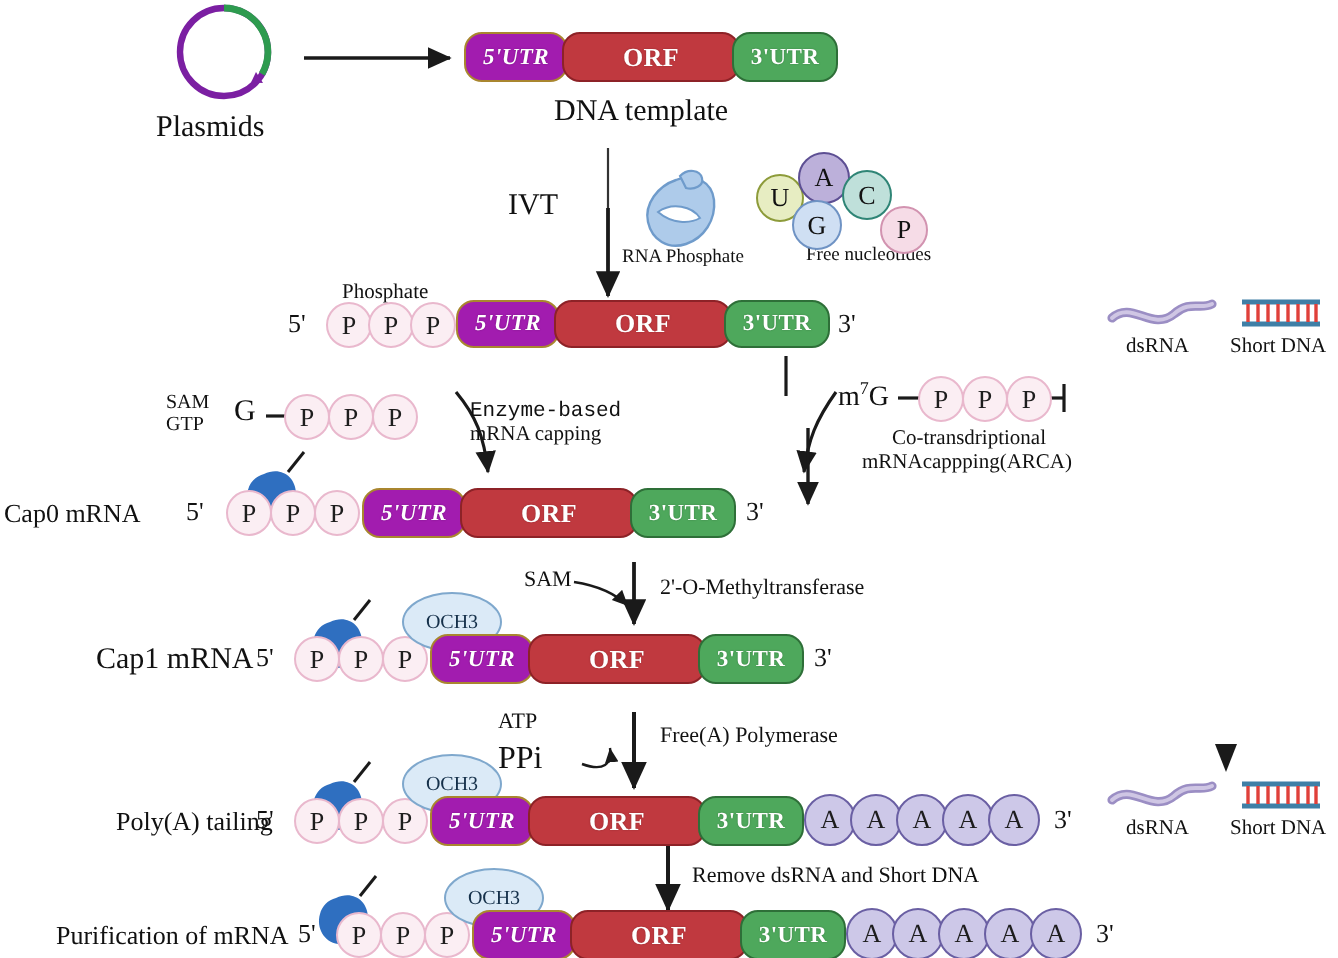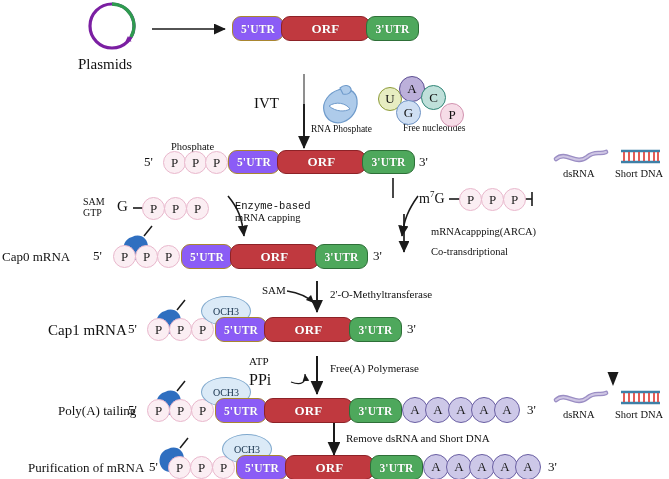--- a/index.html
+++ b/index.html
@@ -20,21 +20,21 @@
     position:absolute;
     box-sizing:border-box;
     display:flex;align-items:center;justify-content:center;
     font-family:"Liberation Serif",serif;
     color:#ffffff;
     font-weight:bold;
     letter-spacing:.2px;
     border-radius:7px;
     text-shadow:0 0 1px rgba(0,0,0,.25);
   }
-  .seg.utr5{background:#8b5cf6;border:1.6px solid #a9862f;border-radius:9px 9px 9px 9px;}
+  .seg.utr5{background:#a21caf;border:1.6px solid #a9862f;border-radius:9px 9px 9px 9px;font-style:italic;}
   .seg.orf{background:#c0393f;border:1.6px solid #8d2227;border-radius:9px;}
   .seg.utr3{background:#4ea85c;border:1.6px solid #2e6f38;border-radius:9px;}
 
   
   .circ{
     position:absolute;
     box-sizing:border-box;
     border-radius:50%;
     display:flex;align-items:center;justify-content:center;
     font-family:"Liberation Serif",serif;
@@ -184,20 +184,21 @@
       <path d="M168 449 C176 445 184 450 184 459 C184 467 177 473 169 472 C162 471 158 464 160 457 C161 453 164 450 168 449 Z" fill="#2f6fc0"></path>
       <line x1="180" y1="448" x2="188" y2="438" stroke="#1a1a1a" stroke-width="1.5"></line>
     </g>
   </svg>
 
   <div class="abs lbl" style="left:78px;top:56px;font-size:15px;">Plasmids</div>
 
   <div class="seg utr5 abs" style="left:232px;top:16px;width:52px;height:25px;font-size:11.5px;">5'UTR</div>
   <div class="seg orf abs" style="left:281px;top:16px;width:89px;height:25px;font-size:13px;">ORF</div>
   <div class="seg utr3 abs" style="left:366px;top:16px;width:53px;height:25px;font-size:11.5px;">3'UTR</div>
+  <div class="abs lbl" style="left:277px;top:48px;font-size:15px;">DNA template</div>
 
   <div class="abs lbl" style="left:254px;top:95px;font-size:15px;">IVT</div>
   <div class="abs lbl" style="left:311px;top:124px;font-size:9.5px;">RNA Phosphate</div>
   <div class="abs lbl" style="left:403px;top:123px;font-size:9.5px;">Free nucleotides</div>
 
   <div class="circ abs" style="left:378px;top:87px;width:24px;height:24px;font-size:13px;background:#e7edc2;border:1.5px solid #8d9b3a;">U</div>
   <div class="circ abs" style="left:399px;top:76px;width:26px;height:26px;font-size:13px;background:#bcb0da;border:1.5px solid #5d4f93;">A</div>
   <div class="circ abs" style="left:421px;top:85px;width:25px;height:25px;font-size:13px;background:#bfe0da;border:1.5px solid #2f8576;">C</div>
   <div class="circ abs" style="left:396px;top:100px;width:25px;height:25px;font-size:13px;background:#cfdff3;border:1.5px solid #6f93c4;">G</div>
   <div class="circ abs" style="left:440px;top:103px;width:24px;height:24px;font-size:13px;background:#f6dce7;border:1.5px solid #d293b0;">P</div>
@@ -223,21 +224,21 @@
   <div class="circ p abs" style="left:186px;top:197px;width:23px;height:23px;font-size:13px;">P</div>
   <div class="abs lbl" style="left:235px;top:200px;font-size:10.5px;font-family:Liberation Mono, monospace;">Enzyme-based</div>
   <div class="abs lbl" style="left:235px;top:212px;font-size:10.5px;">mRNA capping</div>
 
   <div class="abs lbl" style="left:419px;top:189px;font-size:14px;">
     <span>m</span><sup style="font-size:9px;">7</sup><span>G</span>
   </div>
   <div class="circ p abs" style="left:459px;top:188px;width:23px;height:23px;font-size:13px;">P</div>
   <div class="circ p abs" style="left:481px;top:188px;width:23px;height:23px;font-size:13px;">P</div>
   <div class="circ p abs" style="left:503px;top:188px;width:23px;height:23px;font-size:13px;">P</div>
-  <div class="abs lbl" style="left:431px;top:214px;font-size:10.5px;margin-top:32px;">Co-transdriptional</div>
+  <div class="abs lbl" style="left:446px;top:214px;font-size:10.5px;">Co-transdriptional</div>
   <div class="abs lbl" style="left:431px;top:226px;font-size:10.5px;text-align:center;">mRNAcappping(ARCA)</div>
 
   <div class="abs lbl" style="left:2px;top:249px;font-size:13px;">Cap0 mRNA</div>
   <div class="abs prime" style="left:93px;top:248px;font-size:13px;">5'</div>
   <div class="circ p abs" style="left:113px;top:245px;width:23px;height:23px;font-size:13px;">P</div>
   <div class="circ p abs" style="left:135px;top:245px;width:23px;height:23px;font-size:13px;">P</div>
   <div class="circ p abs" style="left:157px;top:245px;width:23px;height:23px;font-size:13px;">P</div>
   <div class="seg utr5 abs" style="left:181px;top:244px;width:52px;height:25px;font-size:11.5px;">5'UTR</div>
   <div class="seg orf abs" style="left:230px;top:244px;width:89px;height:25px;font-size:13px;">ORF</div>
   <div class="seg utr3 abs" style="left:315px;top:244px;width:53px;height:25px;font-size:11.5px;">3'UTR</div>

